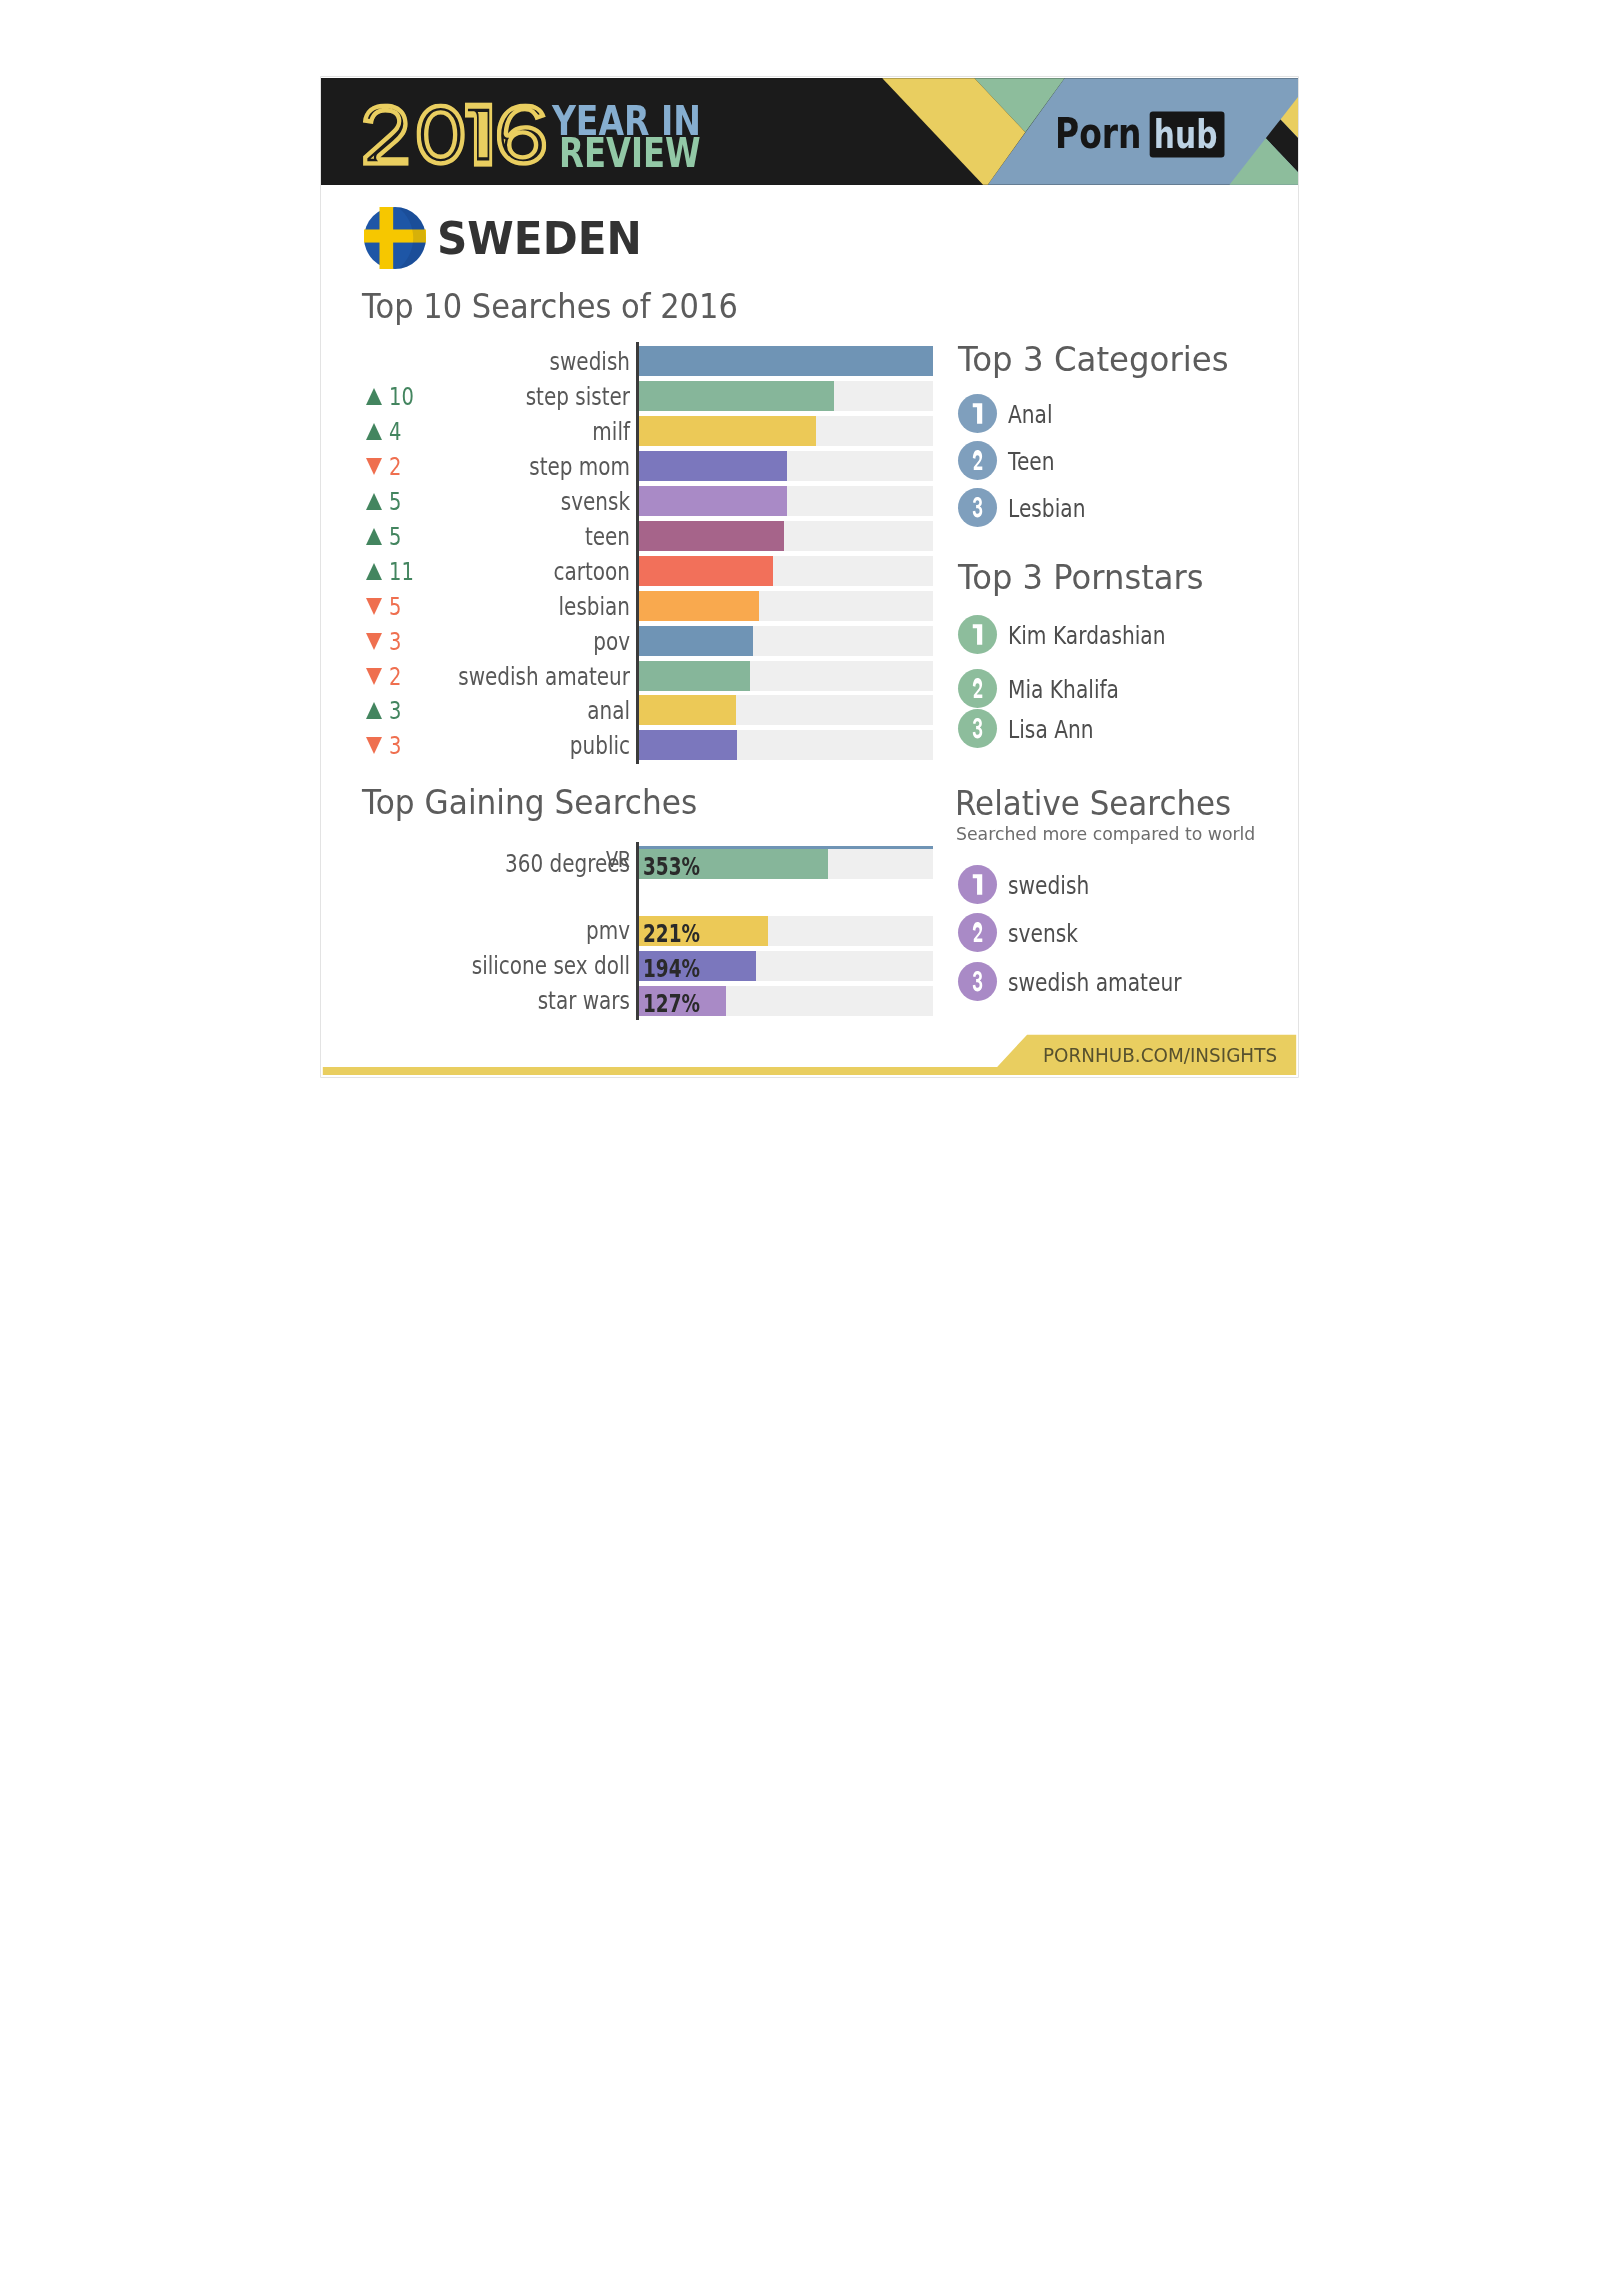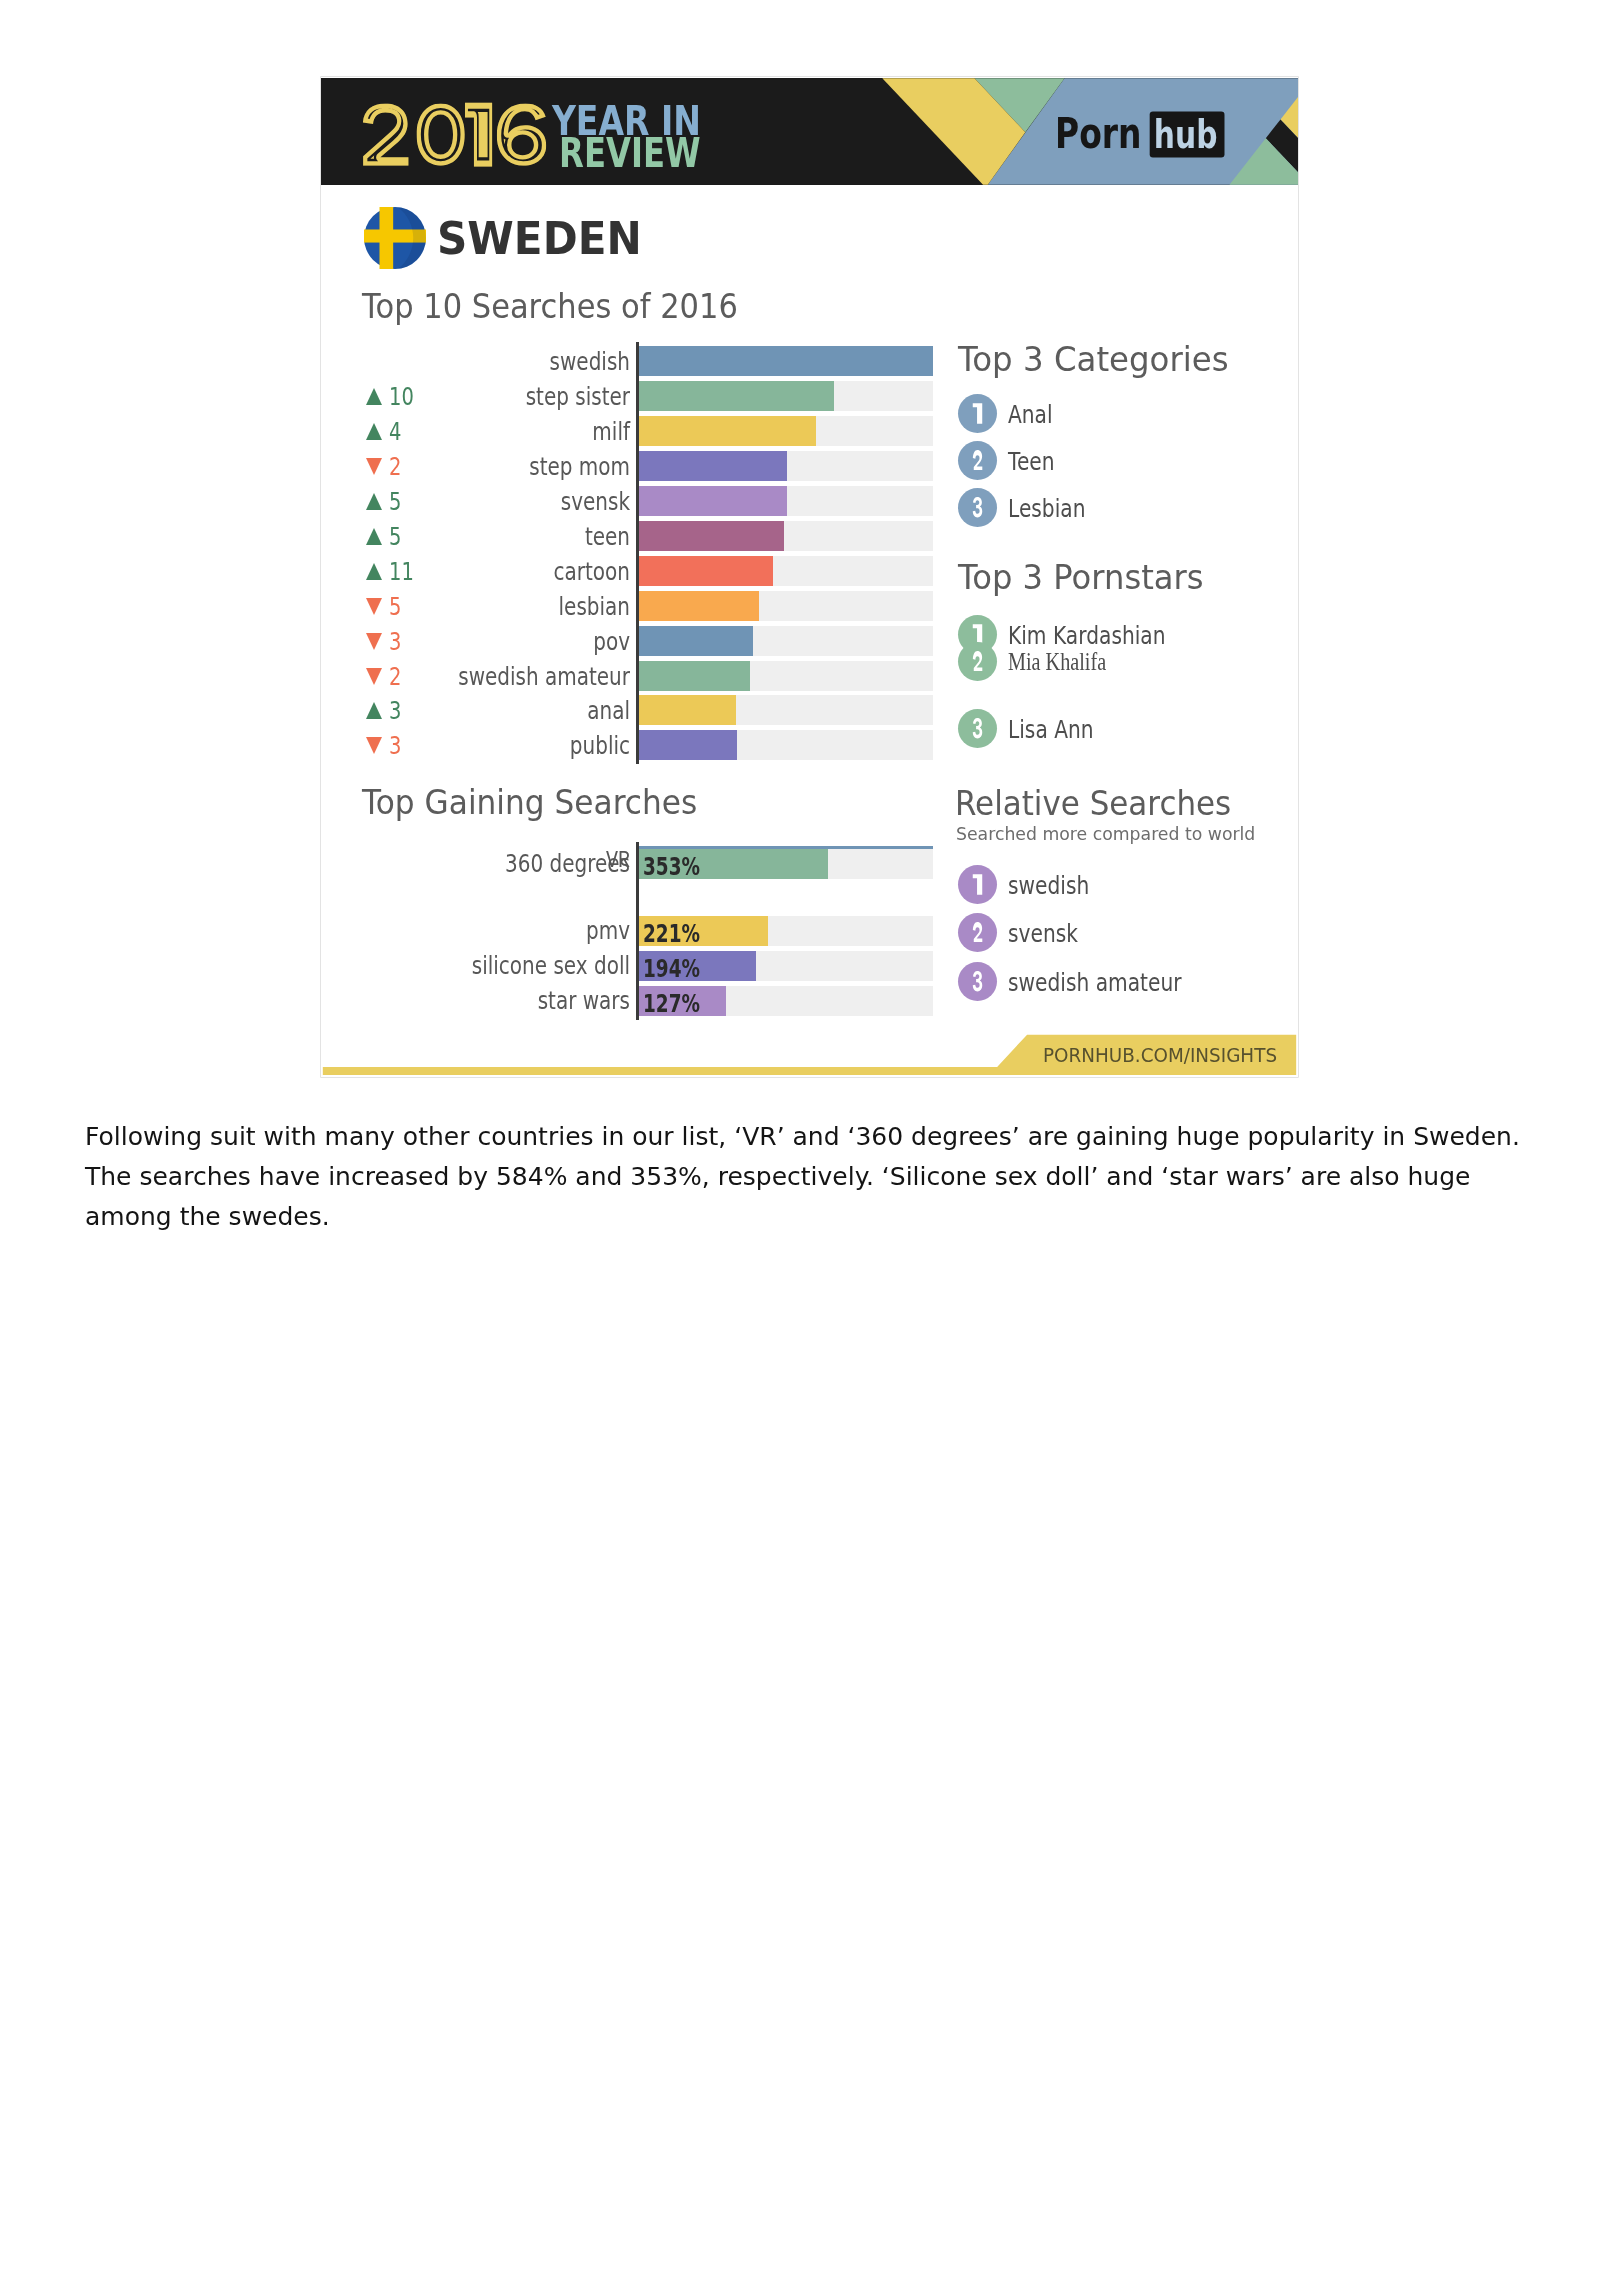--- a/index.html
+++ b/index.html
@@ -281,21 +281,21 @@
         </div>
     <div id="panel-ps">
           <div class="rank" style="left: 637px; top: 538px; height: 39px; width: 340px;">
             <div class="badge" style="background: rgb(141, 189, 156);">
               <svg width="39" height="39" viewBox="0 0 60 60">
                 <path d="M5,0 L26,0 L26,46 L14.5,46 L14.5,9 L5,9 Z" fill="#ffffff" transform="translate(19.22380952380952,14.3) scale(0.6952380952380952,0.6826086956521739)"></path>
               </svg>
             </div>
             <div class="rname" style="top: 5.9px;">Kim Kardashian</div>
           </div>
-          <div class="rank" style="left: 637px; top: 565px; height: 39px; width: 340px; font-family: Liberation Serif, serif;">
+          <div class="rank" style="left: 637px; top: 592px; height: 39px; width: 340px;">
             <div class="badge" style="background: rgb(141, 189, 156);">
               <svg width="39" height="39" viewBox="0 0 60 60">
                 <path d="M14.5,-0.6 C23.5,-0.6 29.6,4.6 29.6,12.2 C29.6,17.4 26.8,21.4 20.6,26.2 L12.2,32.7 L30.2,32.7 L30.2,40.2 L3.2,40.2 L3.2,33.7 L16.3,23.3 C20.1,20.2 21.4,18.3 21.4,15.4 C21.4,12.1 19,10.1 15,10.1 C11,10.1 8.6,12.4 8.2,16.9 L0.3,15.8 C1.2,5.9 6.3,-0.6 14.5,-0.6 Z" fill="#ffffff" transform="translate(22.7,14.3) scale(0.48666666666666664,0.7584541062801933)"></path>
               </svg>
             </div>
             <div class="rname" style="top: 5.9px;">Mia Khalifa</div>
           </div>
           <div class="rank" style="left: 637px; top: 632px; height: 39px; width: 340px;">
             <div class="badge" style="background: rgb(141, 189, 156);">
               <svg width="39" height="39" viewBox="0 0 60 60">
@@ -333,15 +333,14 @@
         </div>
 
     <svg class="foot" width="977" height="43" viewBox="0 0 1494 66">
       <polygon points="0,50.5 1035,50.5 1081,1 1494,1 1494,63 0,63" fill="#e9ce60"></polygon>
     </svg>
     <div class="foottext">PORNHUB.COM/INSIGHTS</div>
 
   </div>
   </div>
 
-  <p class="para">Following suit with many other countries in our list, ‘VR’ and ‘360 degrees’ are gaining huge popularity in Sweden. The searches have increased by 584% and 353%, respectively. ‘Silicone sex doll’ and ‘star wars’ are also huge among the swedes.</p>
 </div>
 
 
 </body></html>

